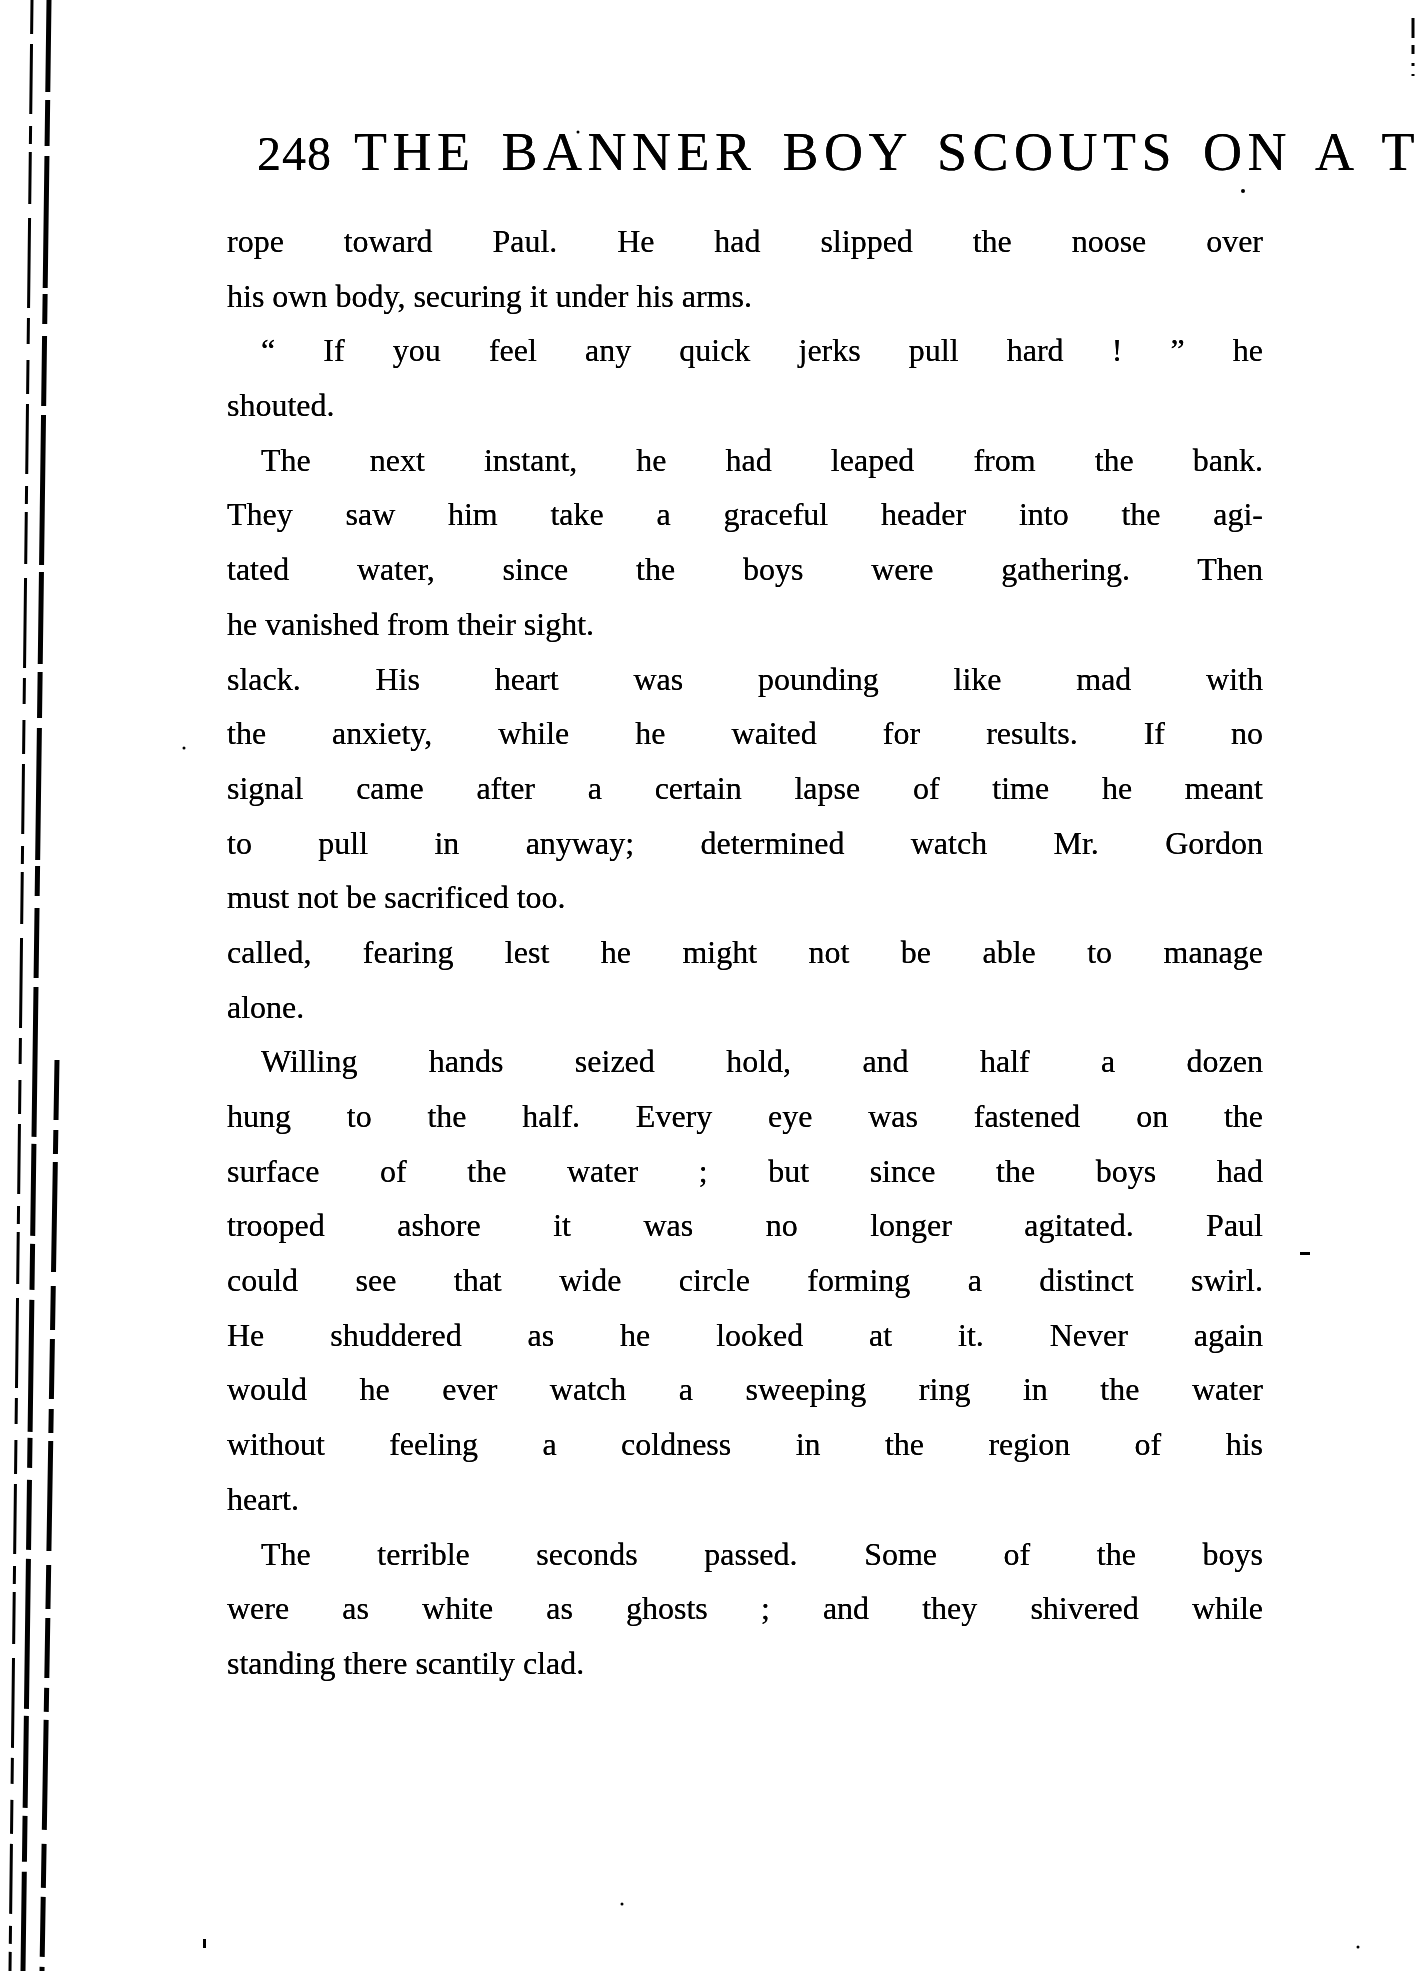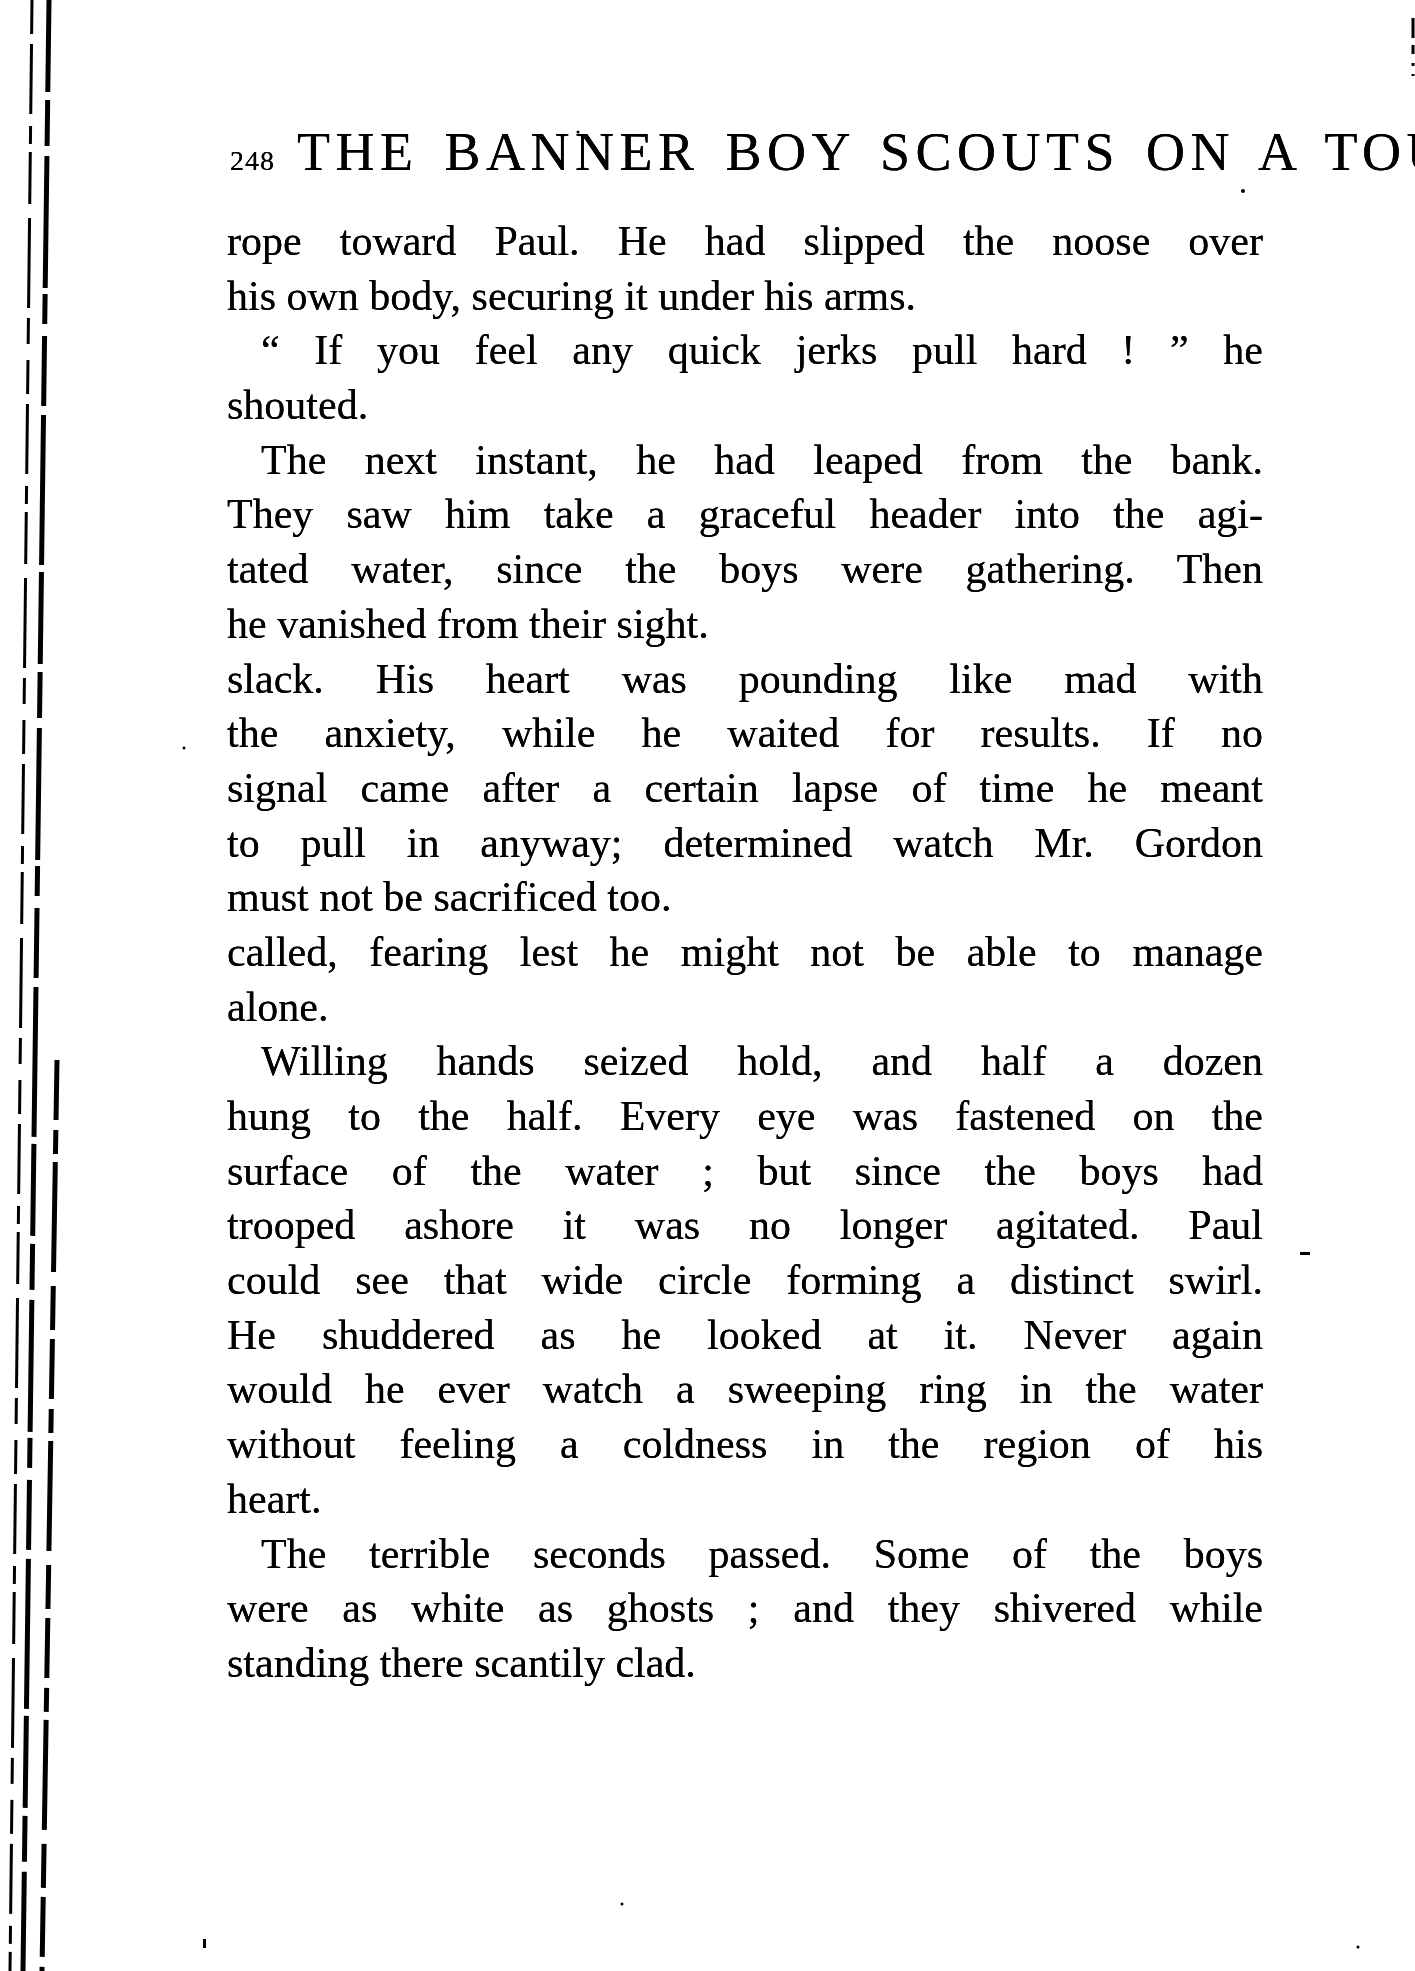--- a/index.html
+++ b/index.html
@@ -15,31 +15,31 @@
     position:absolute; top:0; left:0; width:1415px; height:1971px;
     pointer-events:none;
   }
   .running-head {
     position:absolute; top:128px; left:230px;
     font-size:42px; line-height:48px; white-space:nowrap;
     text-shadow:0 0 0.5px #000;
   }
   .page-num {
     display:inline-block;
-    font-size:28px; letter-spacing:1px; margin-right:22px;
+    font-size:48px; letter-spacing:1px; margin-right:22px;margin-left:27px;
   }
   .head-title {
     display:inline-block;
     font-size:54px; letter-spacing:5.5px; word-spacing:7px;
   }
   .body-block {
     position:absolute; top:214px; left:227px; width:1036px;
   }
   .bline {
-    font-size:42px; line-height:54.7px; height:54.7px;
+    font-size:32px; line-height:54.7px; height:54.7px;
     text-align:justify;
     text-align-last:justify;
     white-space:nowrap;
     text-shadow:0 0 0.5px #000;
   }
   .bline.end { text-align-last:left; }
   .bline.indent { padding-left:34px; }
 </style>
 </head>
 <body>

